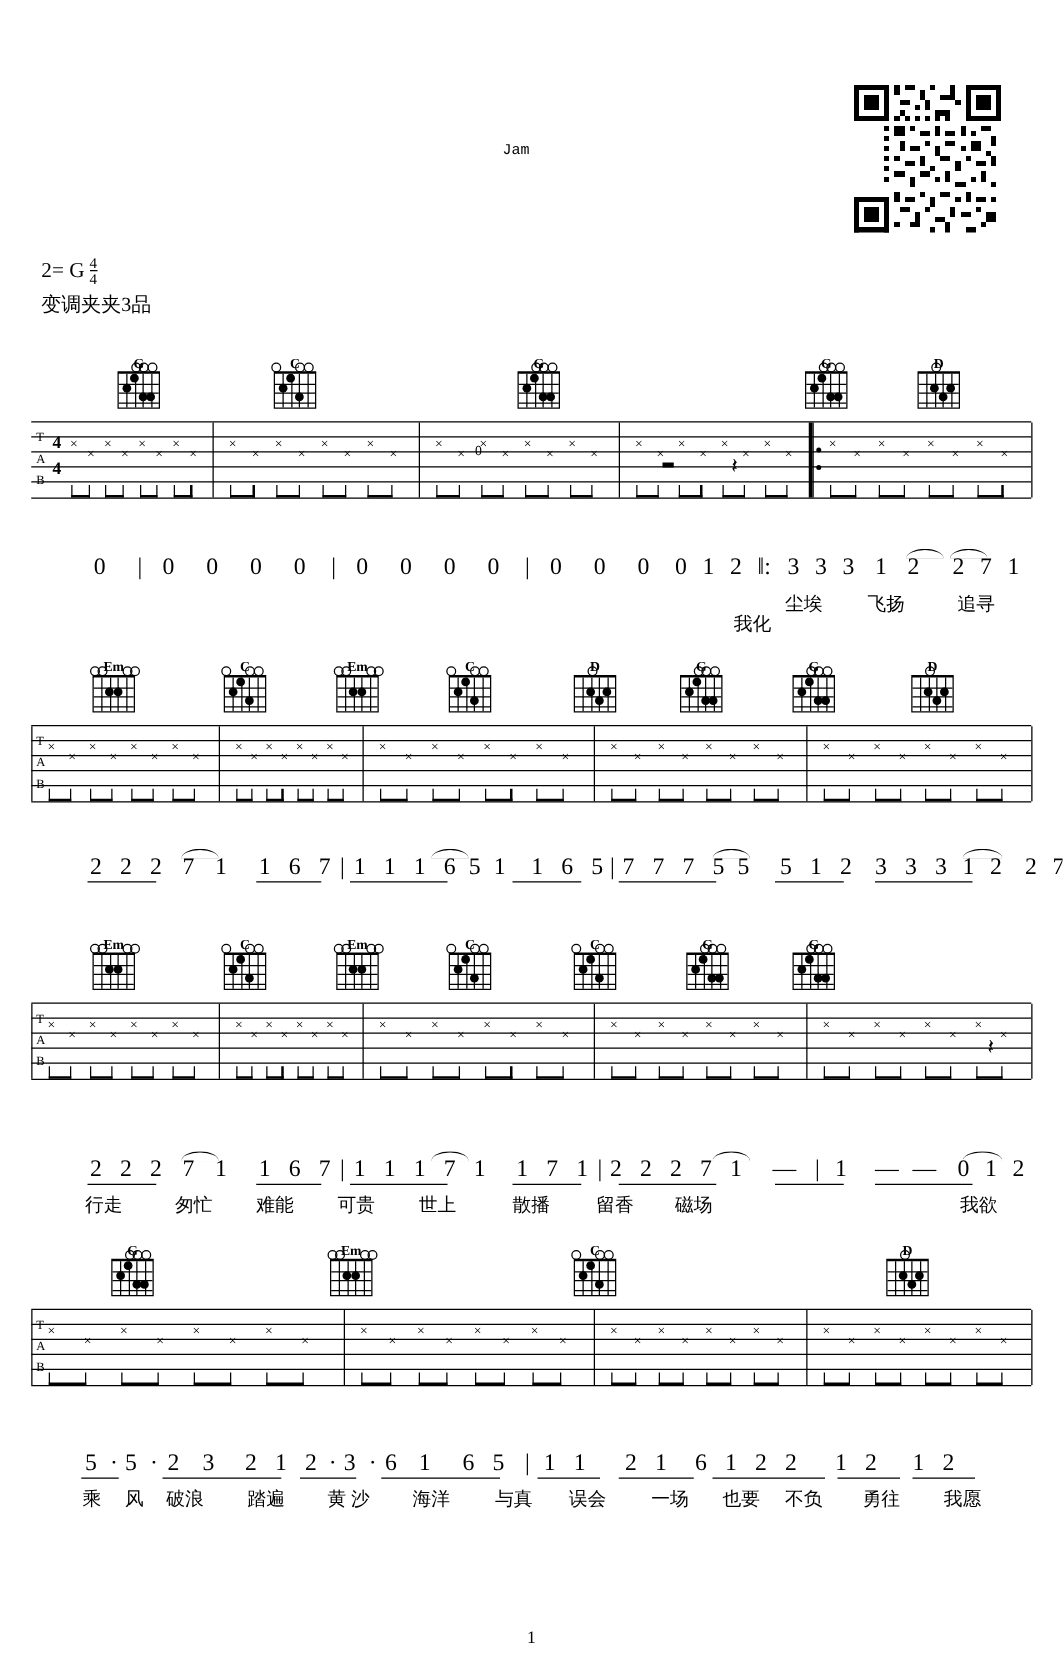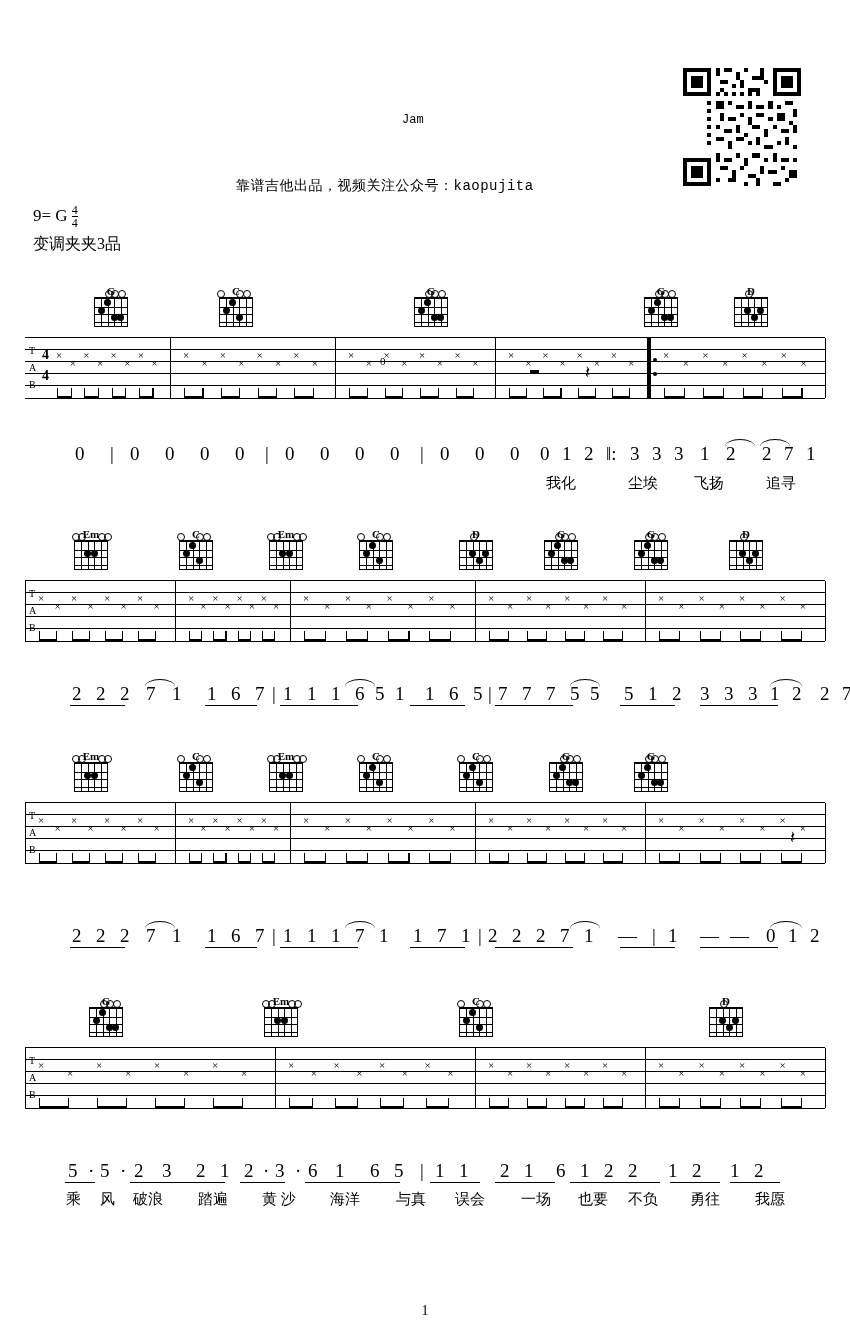--- a/index.html
+++ b/index.html
@@ -326,26 +326,23 @@
     font-family: "Liberation Serif", serif;
   }
 </style>
 </head>
 <body>
 
 <div class="page">
 
   <div class="artist">Jam</div>
 
-  <div class="credit">
-    <span>靠谱吉他出品，视频关注公众号：</span><span class="pinyin">kaopujita</span>
-  </div>
 
   <div class="keyline">
-    <span>9= G</span><span class="frac"><span class="num">4</span><span class="den">4</span></span>
+    <span>2= G</span><span class="frac"><span class="num">4</span><span class="den">4</span></span>
   </div>
   <div class="capo">变调夹夹3品</div>
 
   <div class="qr">
     <svg width="118" height="118" viewBox="0 0 29 29" shape-rendering="crispEdges">
       <rect width="29" height="29" fill="#fff"></rect>
       <g fill="#000">
 
         <rect x="0" y="0" width="7" height="1"></rect>
           <rect x="0" y="6" width="7" height="1"></rect>
@@ -699,21 +696,21 @@
       <span class="n" style="left: 649px;">3</span>
       <span class="n" style="left: 675px;">1</span>
       <span class="n" style="left: 701px;">2</span>
       <span class="n" style="left: 737px;">2</span>
       <span class="n" style="left: 759px;">7</span>
       <span class="n" style="left: 781px;">1</span>
       <div class="slur" style="left: 700px; top: -4px; width: 30px;"></div>
       <div class="slur" style="left: 735px; top: -4px; width: 30px;"></div>
     </div>
   <div class="lyricline" style="top:474px;" id="lyr1">
-      <span class="l" style="left: 521px;">我化</span>
+      <span class="l" style="left: 562px; margin-top: 16px;">我化</span>
       <span class="l" style="left: 603px;">尘埃</span>
       <span class="l" style="left: 669px;">飞扬</span>
       <span class="l" style="left: 741px;">追寻</span>
     </div>
 
   <div class="system" id="sys2" style="top:528px;">
     <div class="chordrow" id="ch2">
         <div class="chordbox" style="left: 45px;">
           <div class="cname">Em</div>
           <div class="grid">
@@ -1310,20 +1307,31 @@
       <div class="underline1" style="left: 255px; top: 22px; width: 78px;"></div>
       <div class="underline1" style="left: 385px; top: 22px; width: 55px;"></div>
       <div class="underline1" style="left: 470px; top: 22px; width: 78px;"></div>
       <div class="underline1" style="left: 595px; top: 22px; width: 55px;"></div>
       <div class="underline1" style="left: 675px; top: 22px; width: 78px;"></div>
       <div class="slur" style="left: 120px; top: -4px; width: 30px;"></div>
       <div class="slur" style="left: 320px; top: -4px; width: 30px;"></div>
       <div class="slur" style="left: 545px; top: -4px; width: 30px;"></div>
       <div class="slur" style="left: 745px; top: -4px; width: 32px;"></div>
     </div>
+  <div class="lyricline" style="top:955px;" id="lyr3">
+      <span class="l" style="left: 43px;">行走</span>
+      <span class="l" style="left: 115px;">匆忙</span>
+      <span class="l" style="left: 180px;">难能</span>
+      <span class="l" style="left: 245px;">可贵</span>
+      <span class="l" style="left: 310px;">世上</span>
+      <span class="l" style="left: 385px;">散播</span>
+      <span class="l" style="left: 452px;">留香</span>
+      <span class="l" style="left: 515px;">磁场</span>
+      <span class="l" style="left: 743px;">我欲</span>
+    </div>
 
   <div class="system" id="sys4" style="top:995px;">
     <div class="chordrow" id="ch4">
         <div class="chordbox" style="left: 60px;">
           <div class="cname">G</div>
           <div class="grid">
             <div class="v" style="left: 6.4px;"></div>
             <div class="v" style="left: 12.8px;"></div>
             <div class="v" style="left: 19.2px;"></div>
             <div class="v" style="left: 25.6px;"></div>

